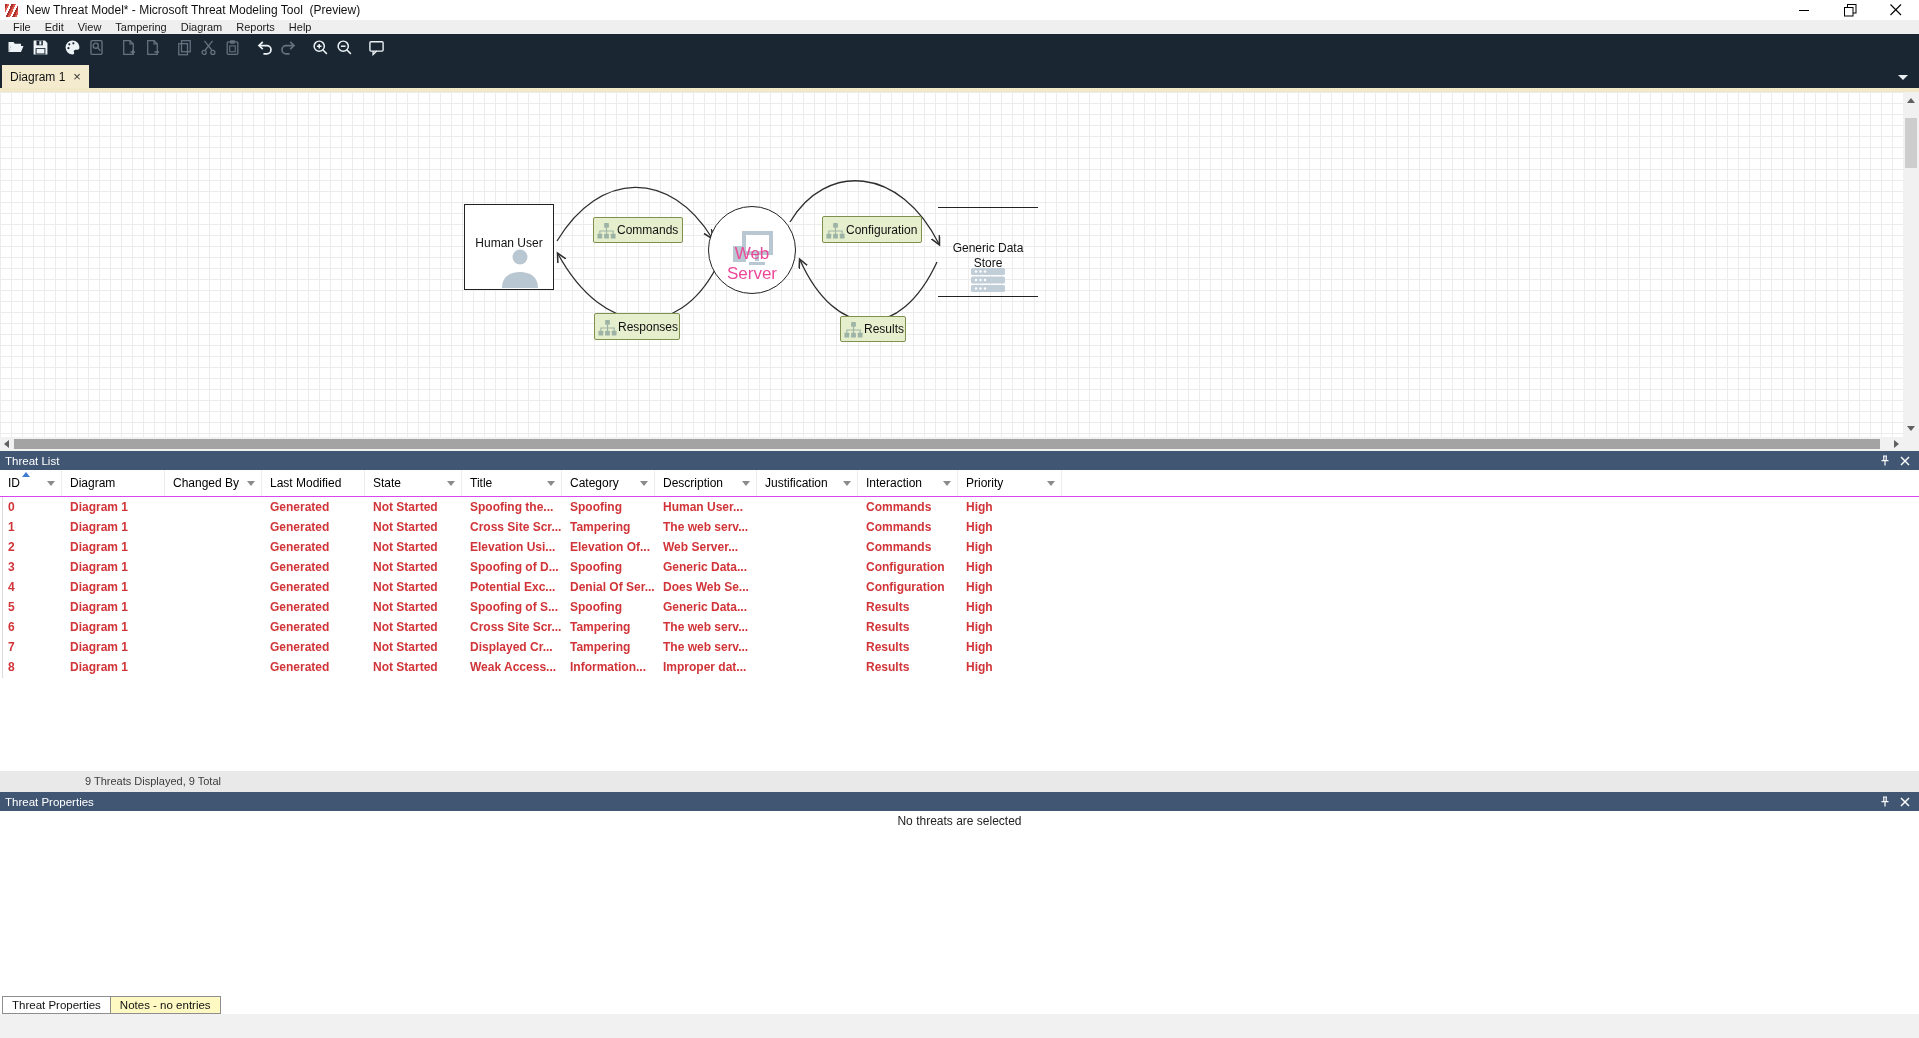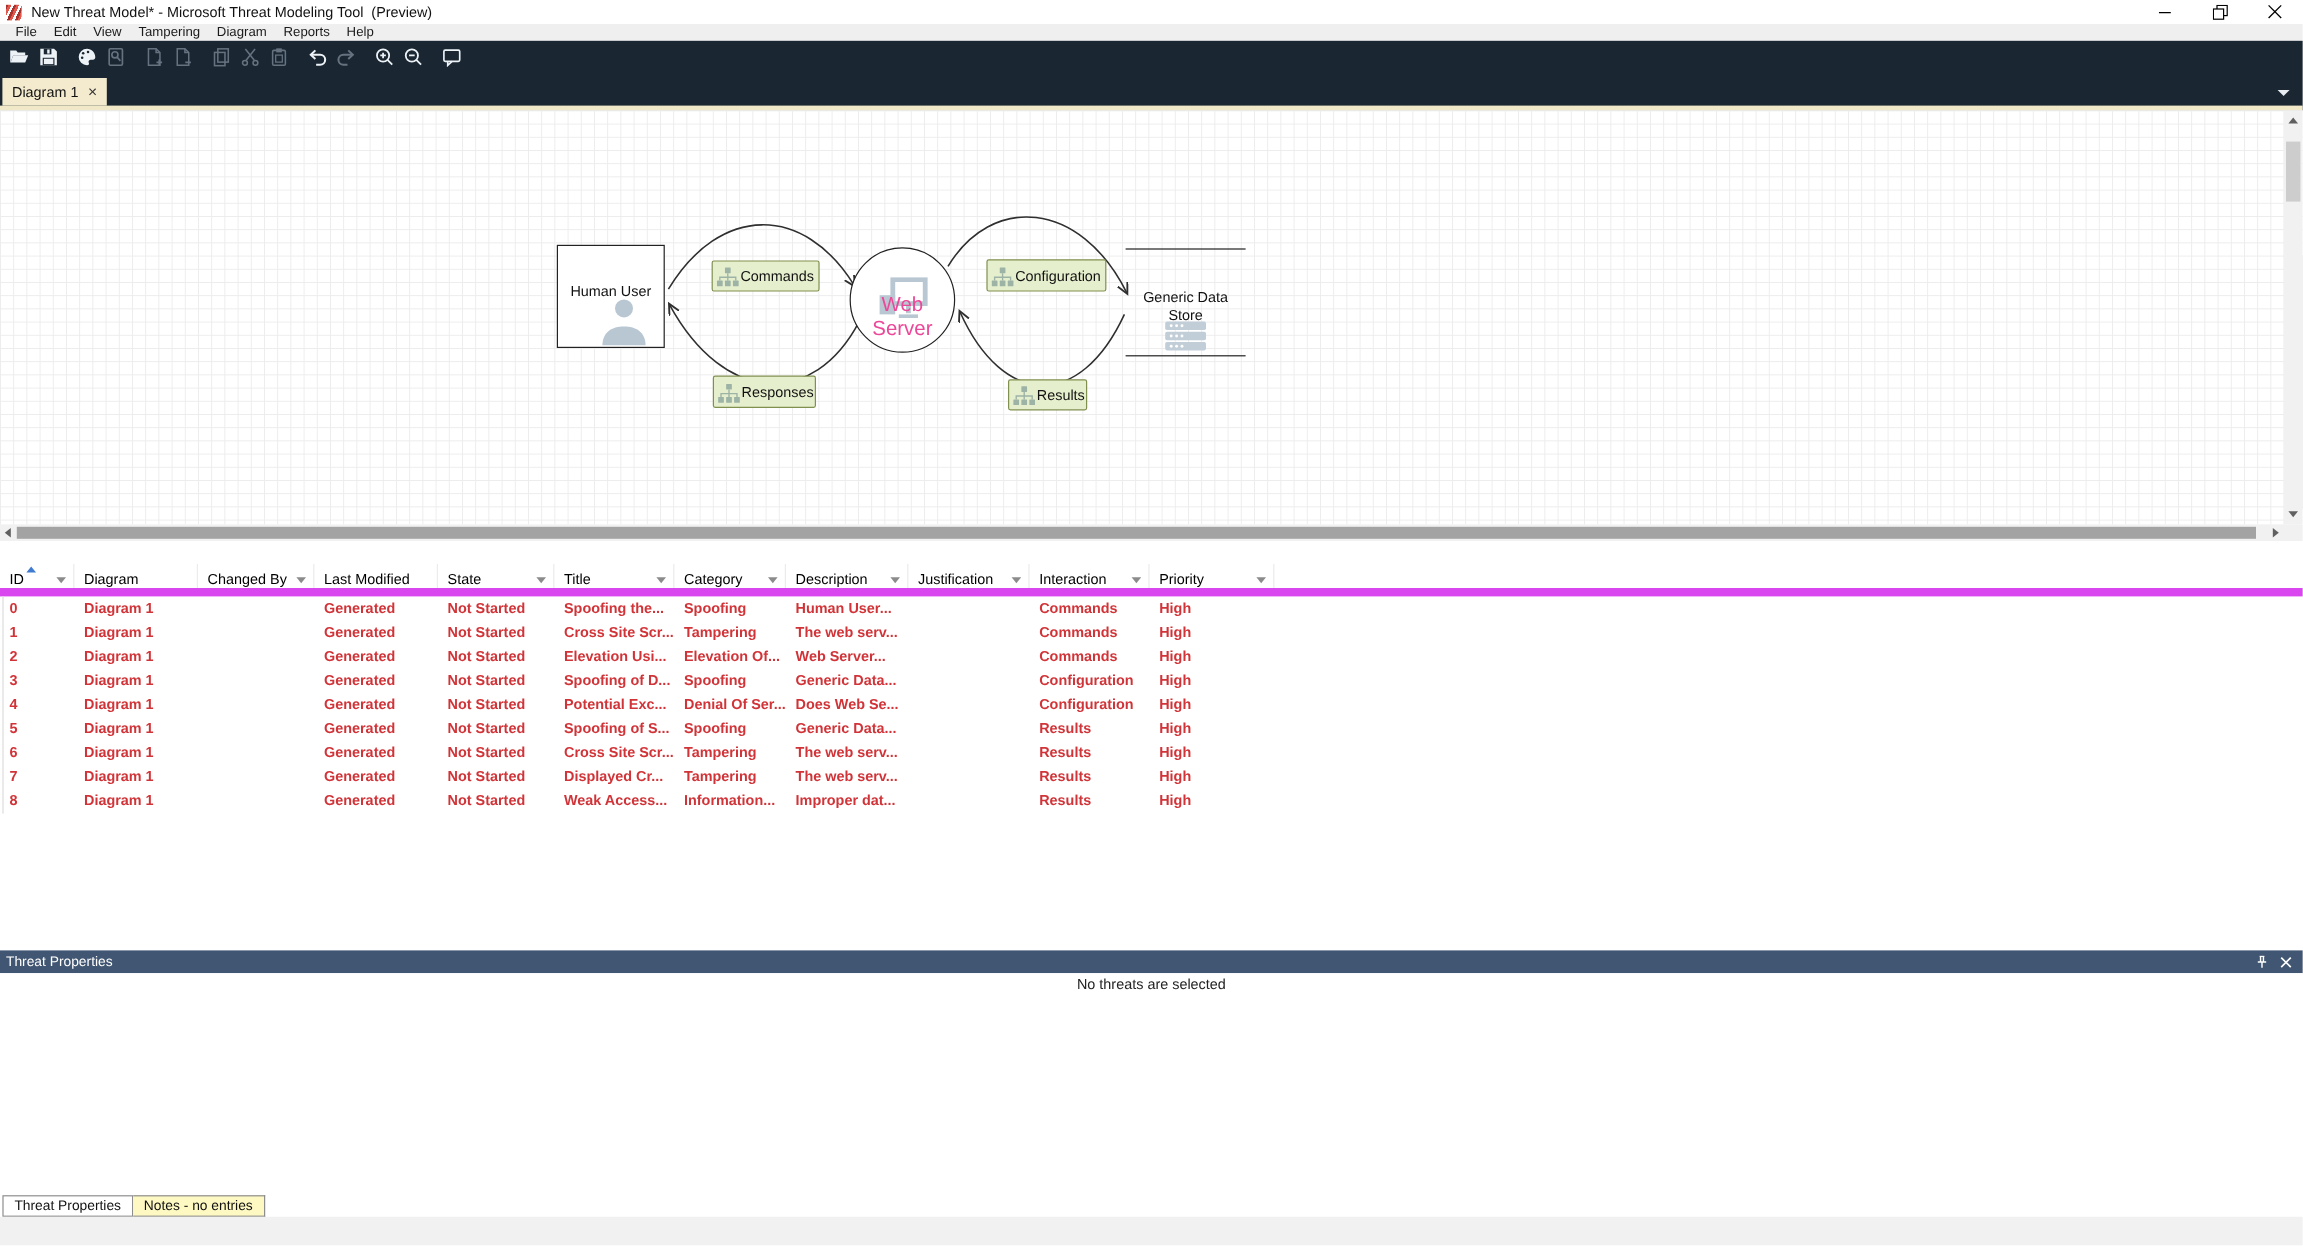--- a/index.html
+++ b/index.html
@@ -65,21 +65,21 @@
 
 
 .phdr{position:absolute;left:0;width:100%;height:19px;background:#415672;color:#fff;display:flex;align-items:center;padding:0 6px 0 5px}
 .ptitle{font-size:11.5px}
 .pspace{flex:1}
 .picon{display:flex;align-items:center;justify-content:center;width:16px;height:16px;margin-left:4px}
 
 
 .tl-panel{position:absolute;top:451px;left:0;width:100%;height:341px;background:#fff}
 .tl-panel .phdr{top:0}
-.thead{position:absolute;top:19px;left:0;width:100%;height:27px;background:#fff;border-bottom:7px solid #d946ef;display:flex}
+.thead{position:absolute;top:19px;left:0;width:100%;height:27px;background:#fff;border-bottom:1px solid #d946ef;display:flex}
 .th{position:relative;height:100%;font-size:12px;color:#000;line-height:26px;padding-left:8px;border-right:1px solid #ececec;flex:0 0 auto;white-space:nowrap;overflow:hidden}
 .filter{position:absolute;right:6px;top:11px;width:0;height:0;border-left:4px solid transparent;border-right:4px solid transparent;border-top:5px solid #8b8b8b}
 .sort-asc{position:absolute;left:22px;top:2px;width:0;height:0;border-left:4px solid transparent;border-right:4px solid transparent;border-bottom:5px solid #3f7bd1}
 .tbody{position:absolute;top:46px;left:0;width:100%}
 .rowline{position:absolute;top:46px;left:2px;width:1px;height:181px;background:#dcdcdc}
 .tr{display:flex;height:20px}
 .td{font-size:12px;font-weight:600;color:#d13438;line-height:20px;padding-left:8px;white-space:nowrap;overflow:hidden;flex:0 0 auto}
 .status{position:absolute;top:320px;left:0;width:100%;height:21px;background:#e9e9e9;font-size:11px;color:#3c3c3c;line-height:21px;padding-left:85px}
 
 
@@ -354,20 +354,35 @@
   </div>
 </div>
 
 <div class="hscroll">
   <div class="tri-left"></div>
   <div class="hthumb"></div>
   <div class="tri-right"></div>
 </div>
 
 <div class="tl-panel">
+  <div class="phdr">
+    <span class="ptitle">Threat List</span>
+    <span class="pspace"></span>
+    <span class="picon">
+        <svg width="12" height="12" viewBox="0 0 12 12" stroke="#fff" fill="none" stroke-width="1.2">
+          <path d="M4 1 h4 M4.8 1 v4.4 M7.2 1 v4.4 M2.5 5.6 h7 M6 5.6 v4.8"></path>
+        </svg>
+      </span>
+    <span class="picon">
+        <svg width="10" height="10" stroke="#fff" stroke-width="1.4">
+          <line x1="1" y1="1" x2="9" y2="9"></line>
+          <line x1="9" y1="1" x2="1" y2="9"></line>
+        </svg>
+      </span>
+  </div>
   <div class="thead">
       <div class="th" style="width: 62px;"><span>ID</span><span class="sort-asc"></span><span class="filter"></span></div>
       <div class="th" style="width: 103px;"><span>Diagram</span></div>
       <div class="th" style="width: 97px;"><span>Changed By</span><span class="filter"></span></div>
       <div class="th" style="width: 103px;"><span>Last Modified</span></div>
       <div class="th" style="width: 97px;"><span>State</span><span class="filter"></span></div>
       <div class="th" style="width: 100px;"><span>Title</span><span class="filter"></span></div>
       <div class="th" style="width: 93px;"><span>Category</span><span class="filter"></span></div>
       <div class="th" style="width: 102px;"><span>Description</span><span class="filter"></span></div>
       <div class="th" style="width: 101px;"><span>Justification</span><span class="filter"></span></div>
@@ -487,20 +502,21 @@
         <div class="td" style="width: 103px;">Generated</div>
         <div class="td" style="width: 97px;">Not Started</div>
         <div class="td" style="width: 100px;">Weak Access...</div>
         <div class="td" style="width: 93px;">Information...</div>
         <div class="td" style="width: 102px;">Improper dat...</div>
         <div class="td" style="width: 101px;"></div>
         <div class="td" style="width: 100px;">Results</div>
         <div class="td" style="width: 104px;">High</div>
       </div>
     </div>
+  <div class="status">9 Threats Displayed, 9 Total</div>
 </div>
 
 <div class="phdr tp-header">
   <span class="ptitle">Threat Properties</span>
   <span class="pspace"></span>
   <span class="picon">
       <svg width="12" height="12" viewBox="0 0 12 12" stroke="#fff" fill="none" stroke-width="1.2">
         <path d="M4 1 h4 M4.8 1 v4.4 M7.2 1 v4.4 M2.5 5.6 h7 M6 5.6 v4.8"></path>
       </svg>
     </span>

